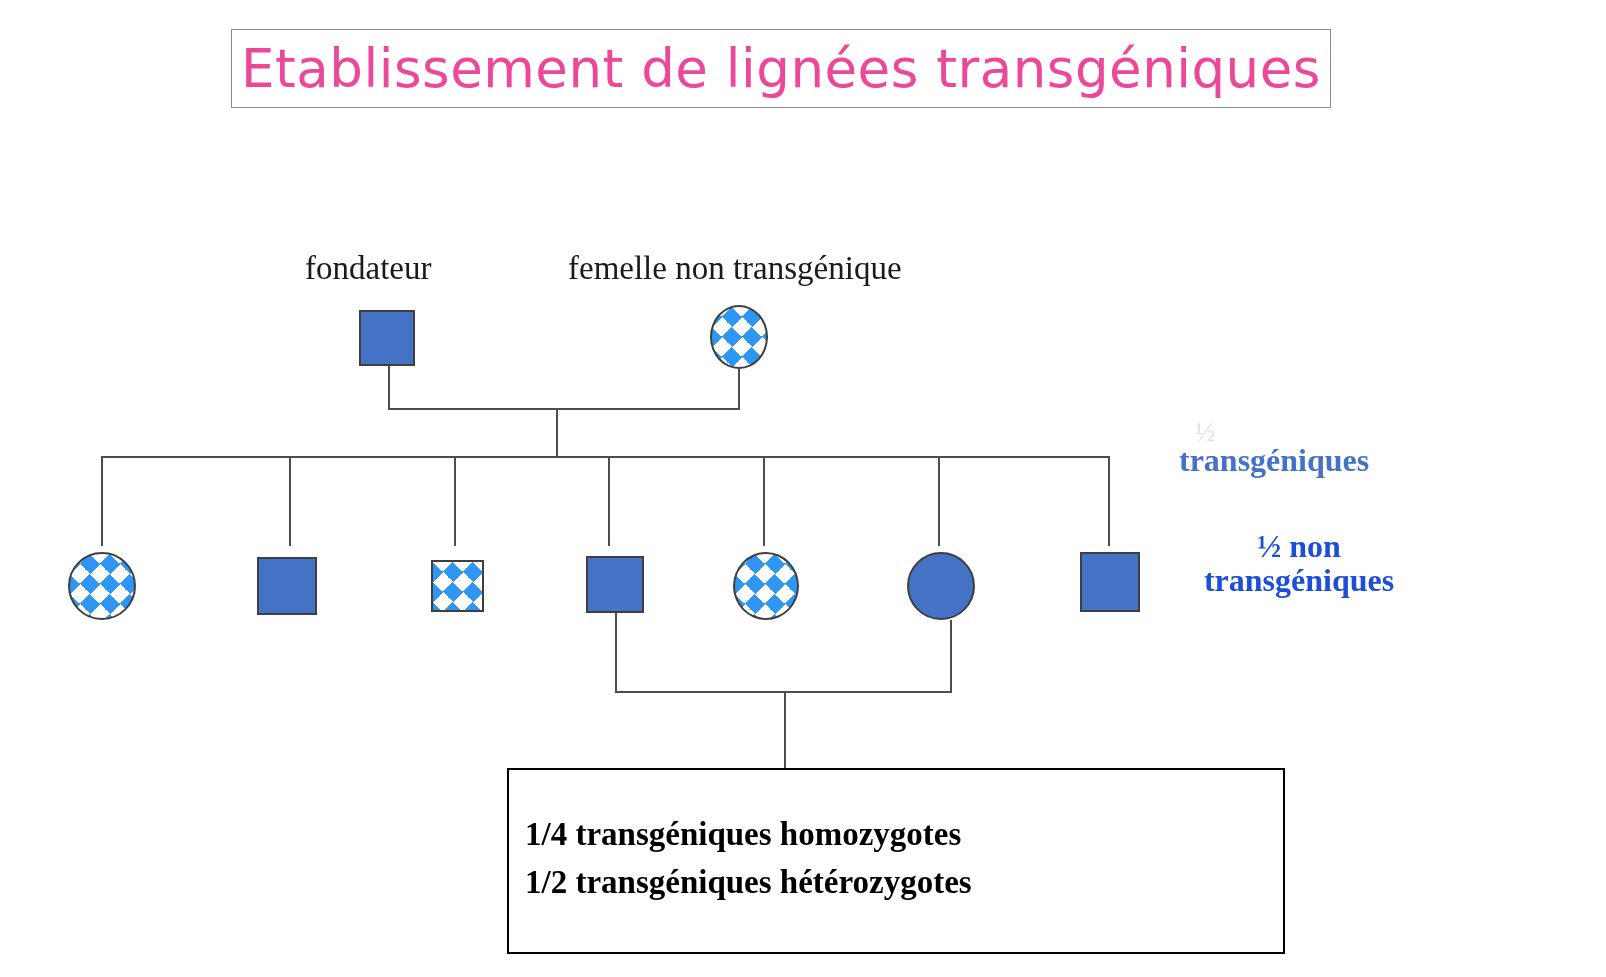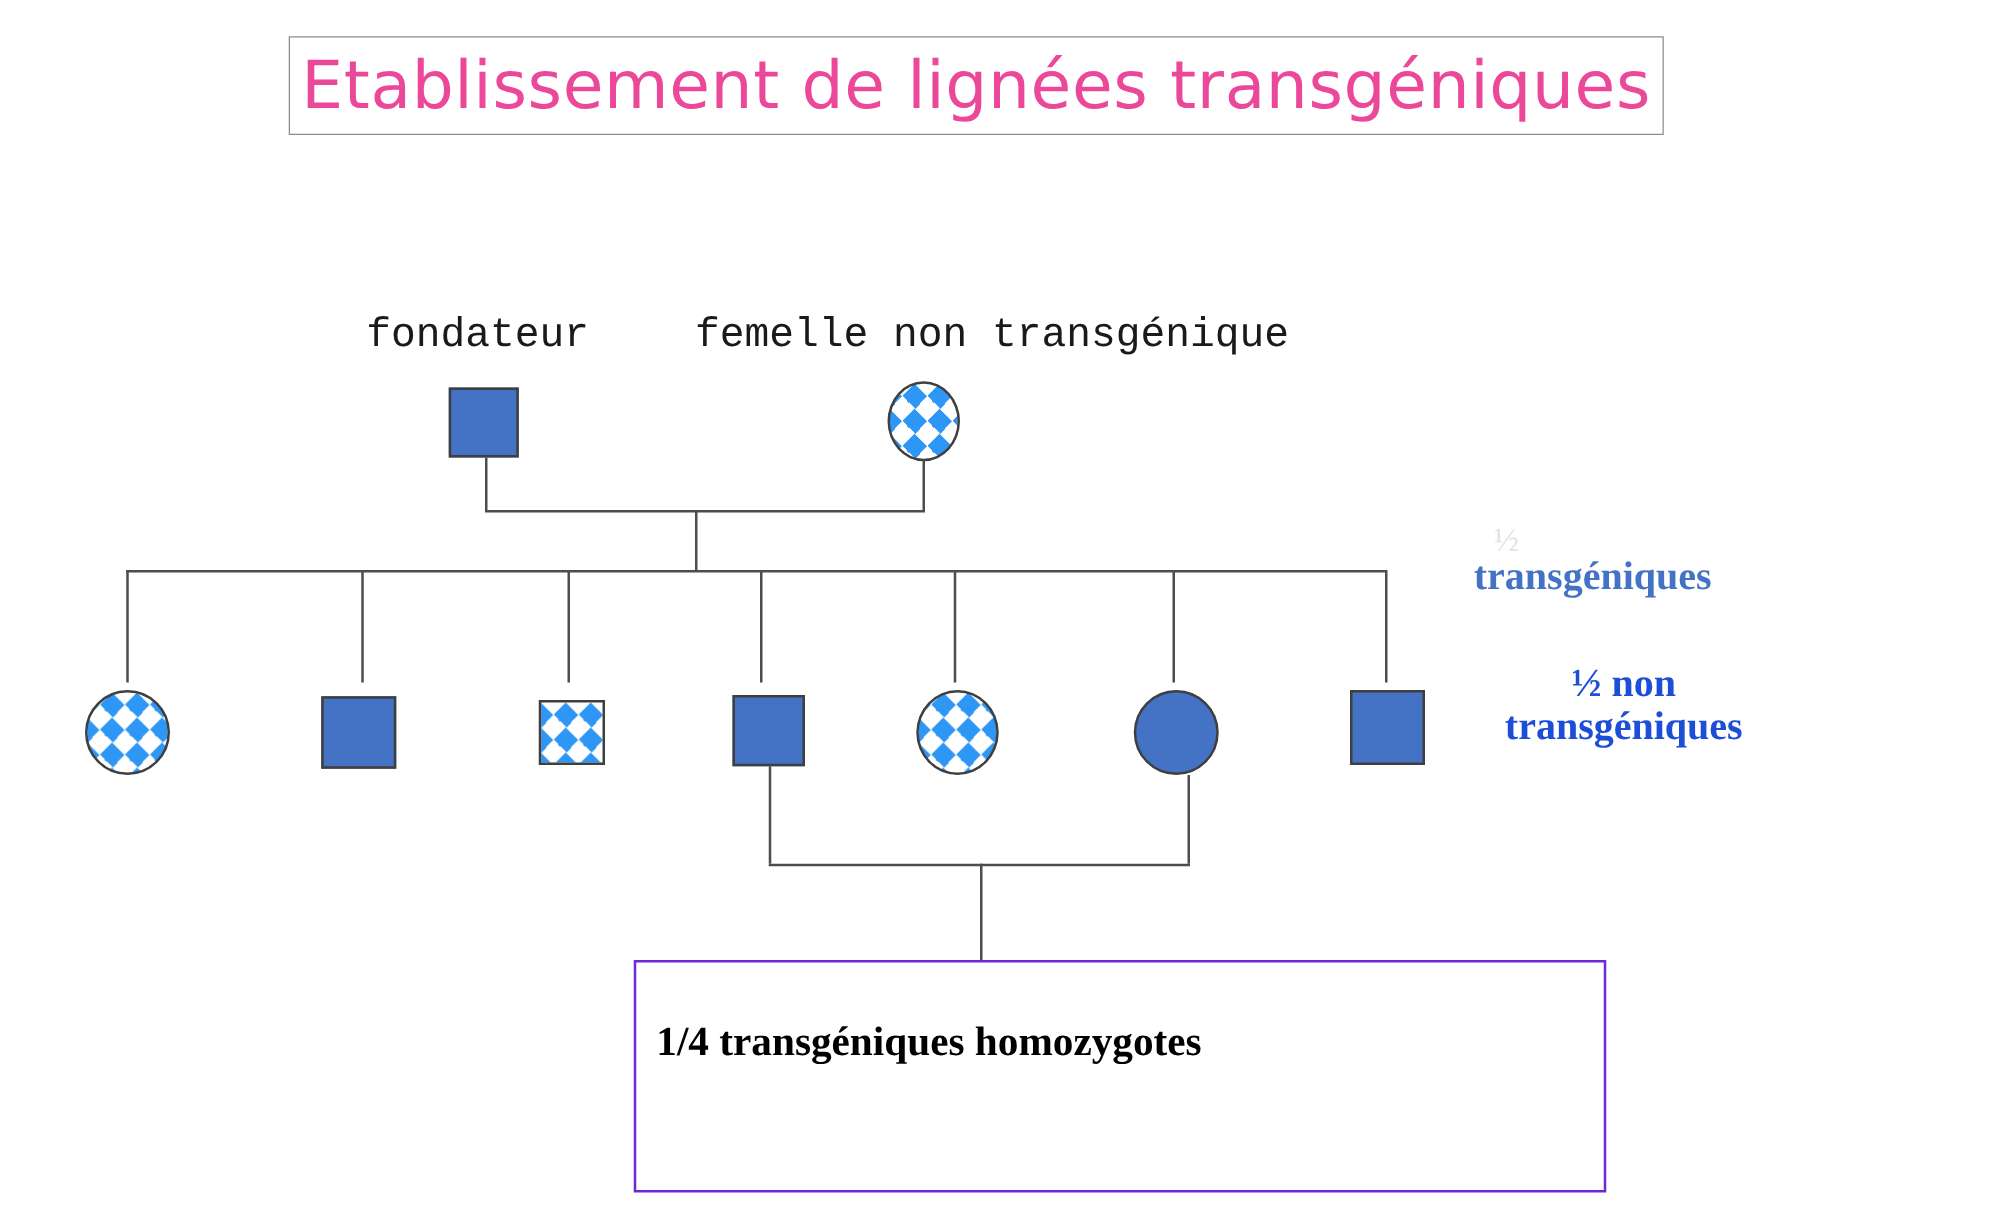--- a/index.html
+++ b/index.html
@@ -47,24 +47,25 @@
     position: absolute;
     left: 0;
     top: 0;
     width: 1606px;
     height: 977px;
   }
 
   
   .gen-label {
     position: absolute;
-    font-family: Liberation Mono, monospace;
+    font-family: Liberation Serif, serif;
     font-size: 33px;
     color: #1a1a1a;
     white-space: nowrap;
+    margin-left: 12px;
   }
 
   
   .symbol {
     position: absolute;
     box-sizing: border-box;
     border: 2px solid #3f3f3f;
     background-color: #4472c4;
   }
   .symbol.circle { border-radius: 50%; }
@@ -113,21 +114,21 @@
     color: #e2e2e2;
   }
 
   
   #result-box {
     position: absolute;
     left: 507px;
     top: 768px;
     width: 778px;
     height: 186px;
-    border: 2px solid #6d28d9;
+    border: 2px solid #000000;
     background: #ffffff;
     box-sizing: border-box;
   }
   #result-list {
     position: absolute;
     left: 16px;
     top: 40px;
     margin: 0;
     padding: 0;
     list-style: none;
@@ -191,16 +192,17 @@
   </div>
 
   <div class="annot" id="annot-non">
     <div>½ non</div>
     <div>transgéniques</div>
   </div>
 
   <div id="result-box">
     <ul id="result-list">
       <li>1/4 transgéniques homozygotes</li>
+      <li>1/2 transgéniques hétérozygotes</li>
     </ul>
   </div>
 
 </div>
 
 </body></html>

